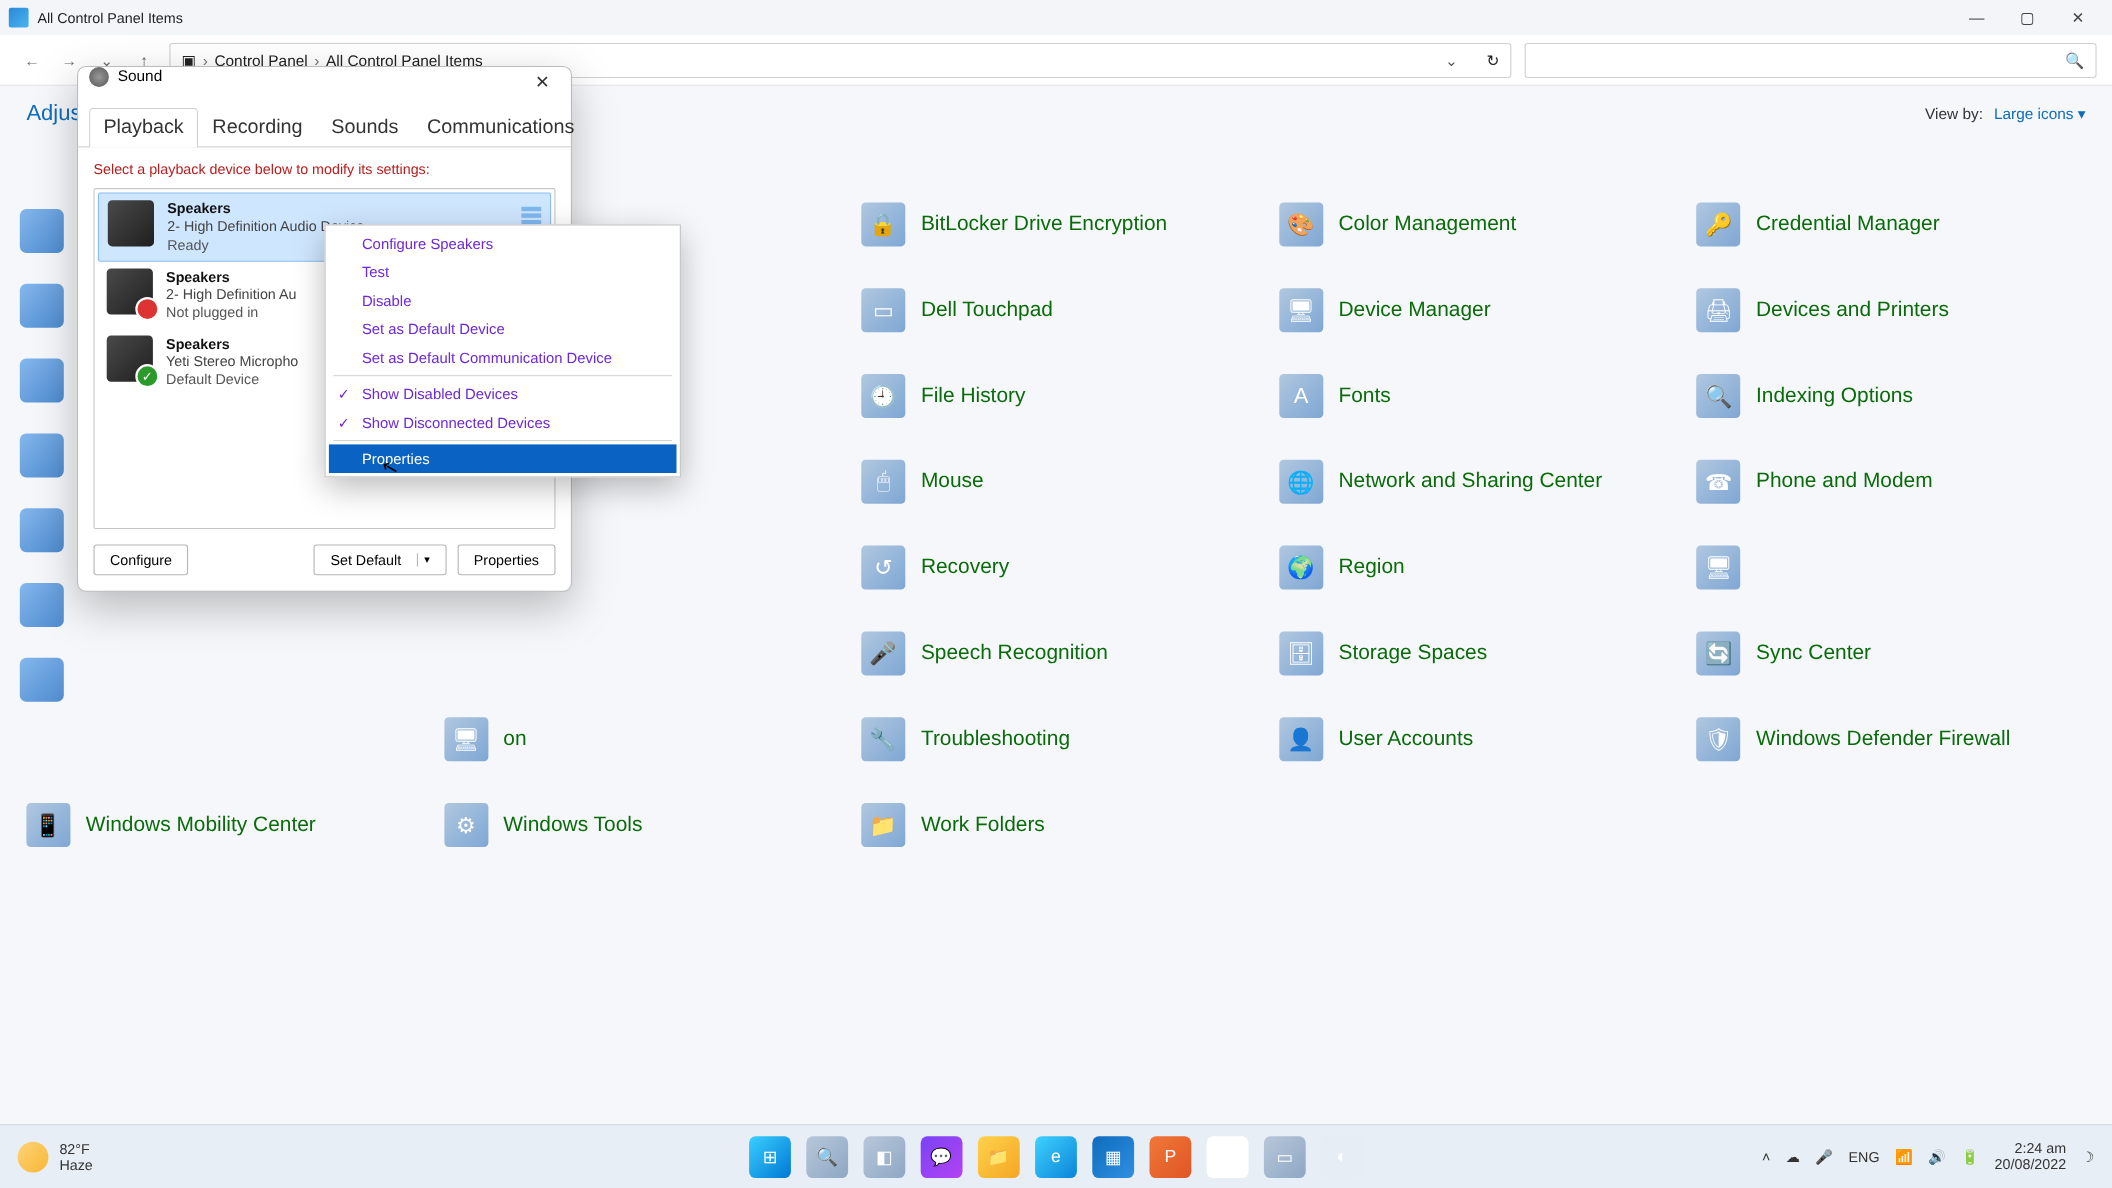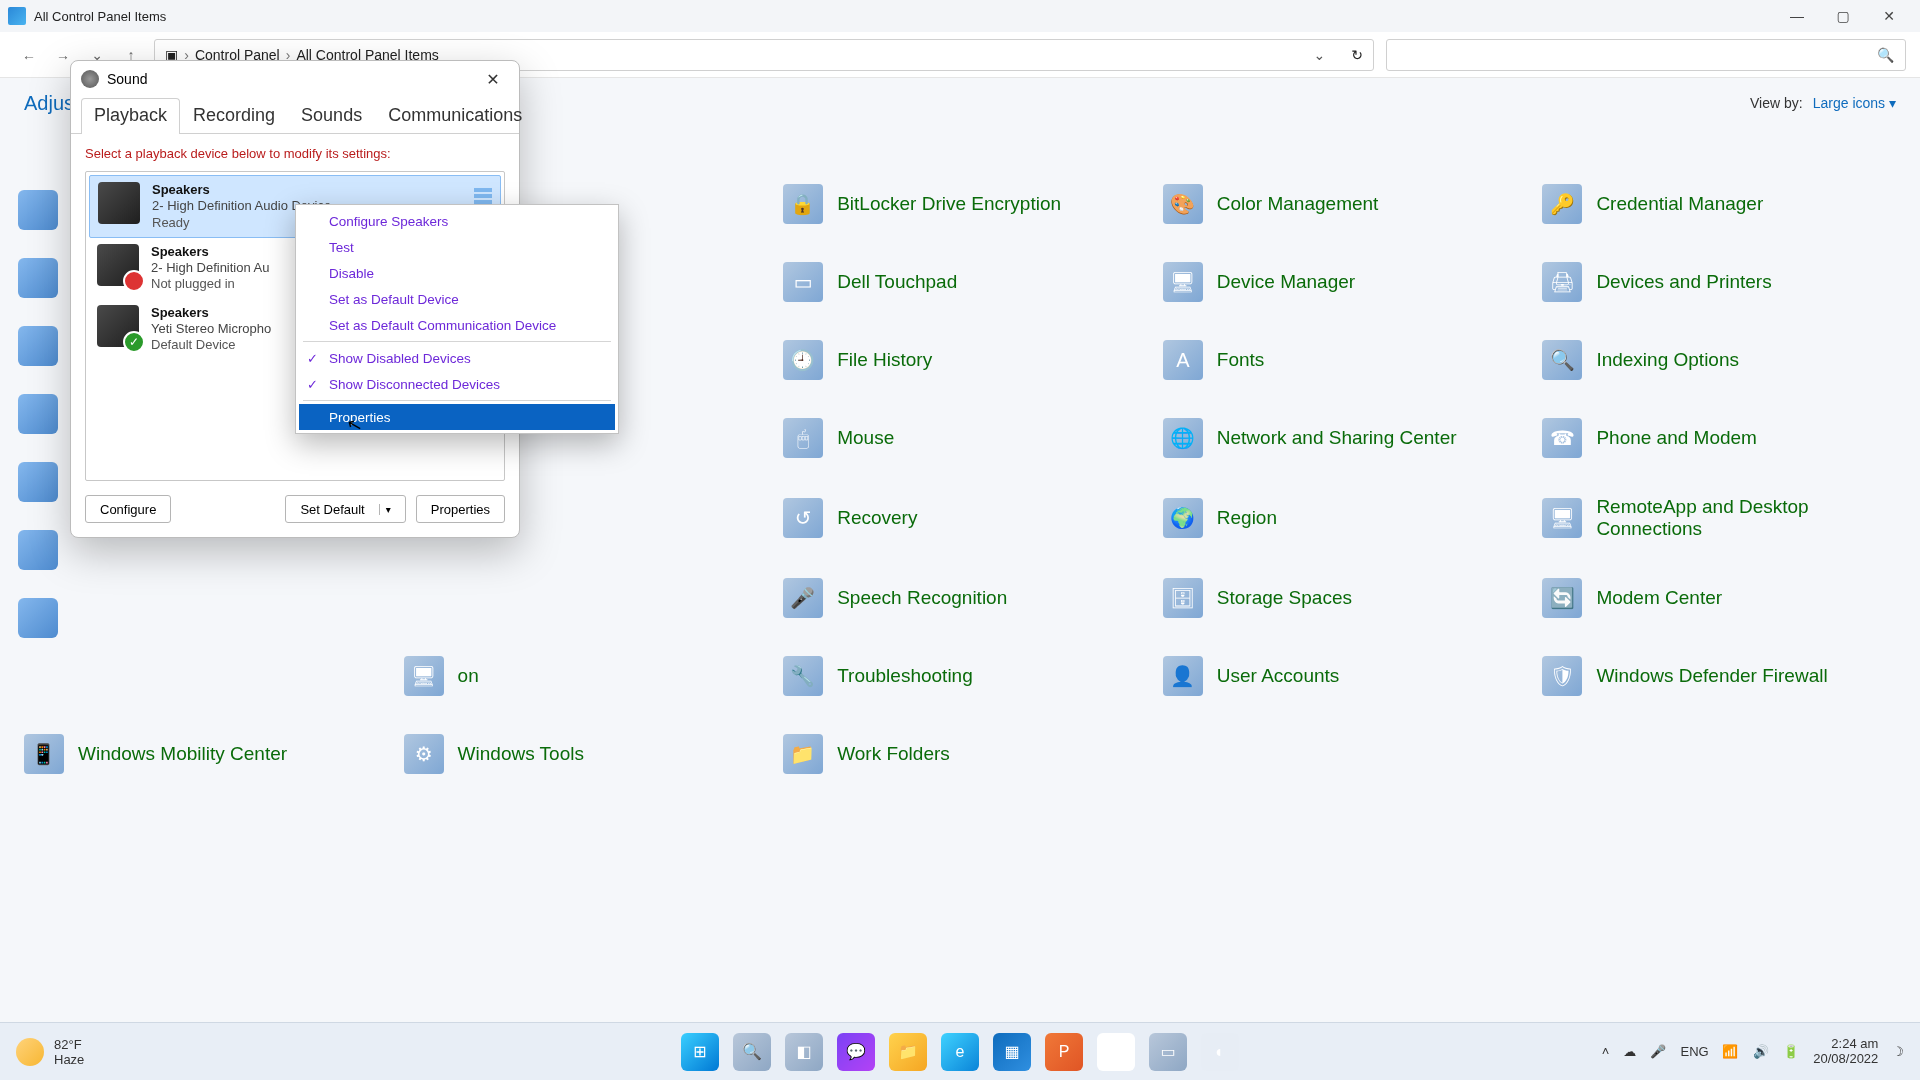--- a/index.html
+++ b/index.html
@@ -30,21 +30,21 @@
 .cp-item { display:flex; align-items:center; gap:14px; padding: 4px 8px; font-size: 19px; color:#1b6b1b; }
 .cp-item .ico { width: 40px; height:40px; border-radius:4px; background: linear-gradient(135deg,#b0c7e0,#7fa7d4); flex-shrink:0; display:flex; align-items:center; justify-content:center; font-size:20px; color:#fff; }
 .cp-item .lbl { color:#0a6b0a; line-height:1.15; }
 
 
 .sidebar-icons { position:absolute; left:18px; top:190px; display:flex; flex-direction:column; gap:28px; }
 .sidebar-icons .si { width:40px; height:40px; border-radius:6px; background:linear-gradient(135deg,#84b7ed,#4e8bcf); }
 
 
 .sound-dialog { position:absolute; left:70px; top:60px; width:450px; background:#fff; border:1px solid #bcbcbc; border-radius:8px; box-shadow: 0 14px 40px rgba(0,0,0,.25); z-index:50; }
-.sd-title { display:flex; align-items:center; height:36px; padding:0 10px; font-size:14px; }
+.sd-title { display:flex; align-items:flex-start; height:36px; padding:0 10px; font-size:14px; }
 .sd-title .sicon { width:18px; height:18px; background:radial-gradient(circle,#999,#555); border-radius:50%; margin-right:8px; }
 .sd-title .spacer { flex:1; }
 .sd-close { width:32px; height:28px; display:flex; align-items:center; justify-content:center; font-size:16px; color:#333; border-radius:4px; }
 .sd-tabs { display:flex; padding: 0 10px; border-bottom:1px solid #d0d0d0; }
 .sd-tab { padding: 6px 12px 8px; font-size:18px; color:#333; border:1px solid transparent; border-bottom:none; position:relative; top:1px; }
 .sd-tab.active { border-color:#d0d0d0; background:#fff; border-radius:4px 4px 0 0; }
 .sd-body { padding: 12px 14px 14px; }
 .sd-hint { font-size:13px; color:#b91c1c; margin-bottom:10px; }
 .device-list { border:1px solid #c7c7c7; border-radius:2px; padding:3px; min-height: 310px; }
 .device { display:flex; align-items:flex-start; gap:12px; padding:6px 8px; border-radius:2px; }
@@ -226,41 +226,40 @@
     <div class="cp-item">
       <div class="ico">↺</div>
       <div class="lbl">Recovery</div>
     </div>
     <div class="cp-item">
       <div class="ico">🌍</div>
       <div class="lbl">Region</div>
     </div>
     <div class="cp-item">
       <div class="ico">🖥</div>
-      <div class="lbl">RemoteApp and Desktop Connections</div>
     </div>
     <div class="cp-item" style="visibility: hidden;">
       <div class="ico"></div>
       <div class="lbl"></div>
     </div>
     <div class="cp-item" style="visibility: hidden;">
       <div class="ico"></div>
       <div class="lbl"></div>
     </div>
     <div class="cp-item">
       <div class="ico">🎤</div>
       <div class="lbl">Speech Recognition</div>
     </div>
     <div class="cp-item">
       <div class="ico">🗄</div>
       <div class="lbl">Storage Spaces</div>
     </div>
     <div class="cp-item">
       <div class="ico">🔄</div>
-      <div class="lbl">Modem Center</div>
+      <div class="lbl">Sync Center</div>
     </div>
     <div class="cp-item" style="visibility: hidden;">
       <div class="ico"></div>
       <div class="lbl"></div>
     </div>
     <div class="cp-item">
       <div class="ico">🖥</div>
       <div class="lbl">on</div>
     </div>
     <div class="cp-item">

